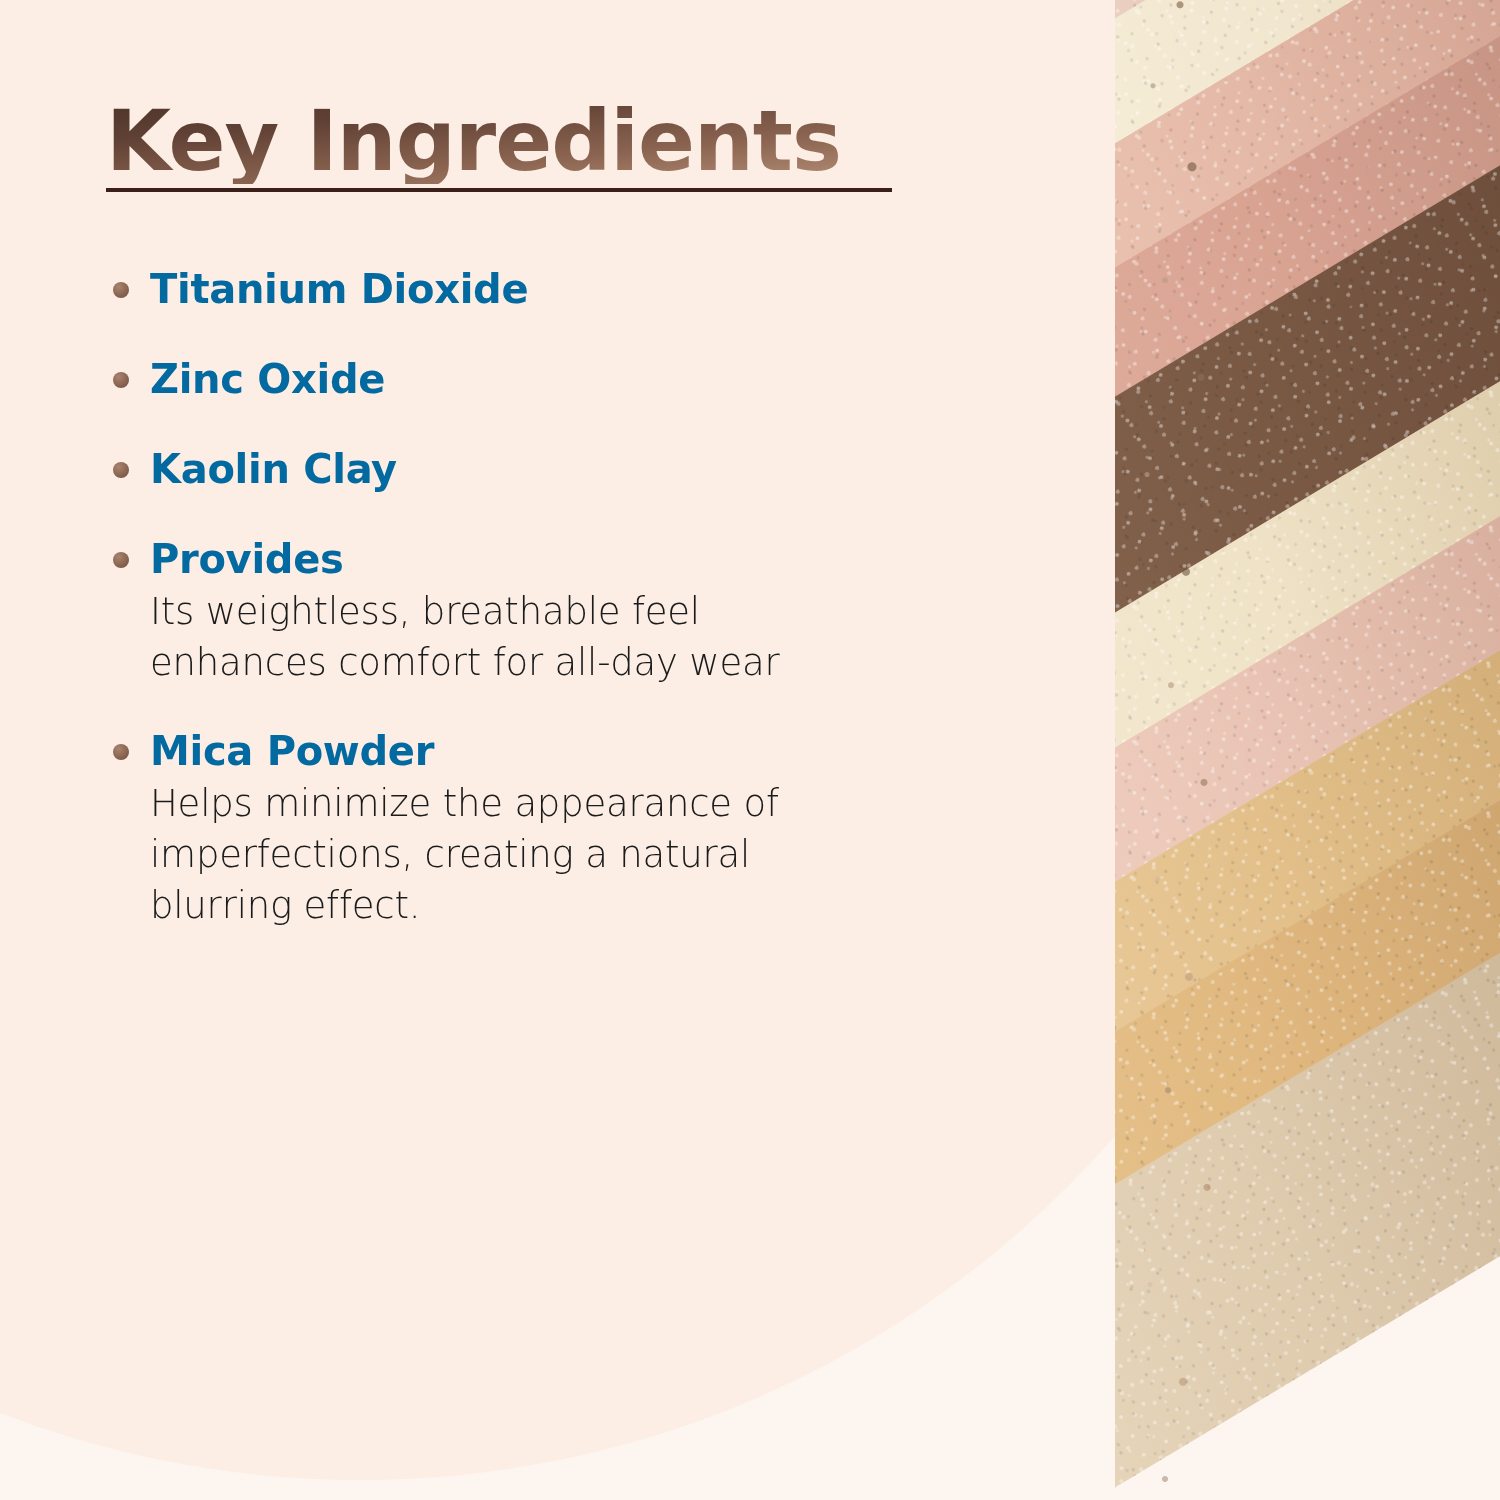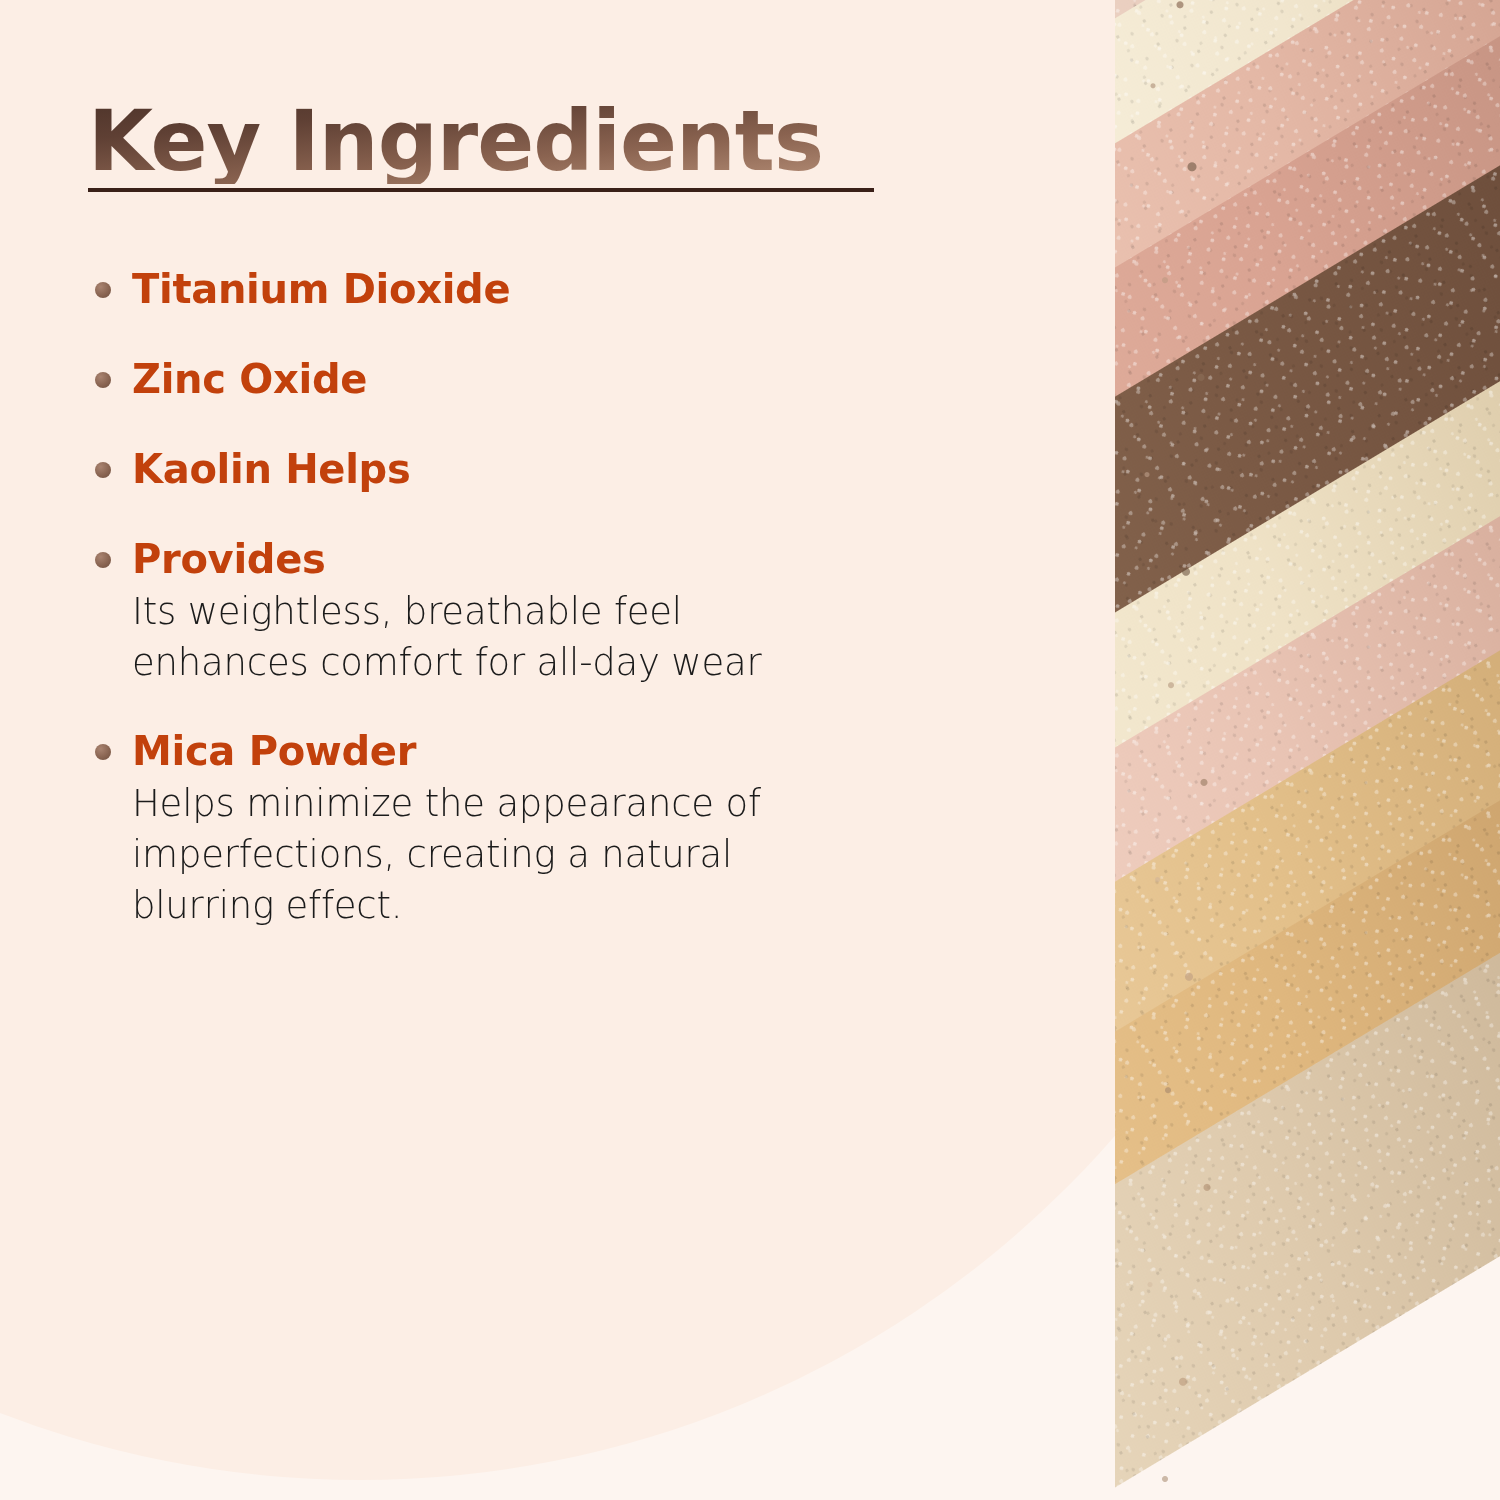--- a/index.html
+++ b/index.html
@@ -77,21 +77,21 @@
     left: 0;
     top: 0;
     width: 150px;
     height: 100%;
     pointer-events: none;
   }
 
   
   .content {
     position: absolute;
-    left: 0;
+    left: 18px;
     top: 0;
     width: 1110px;
     height: 1112px;
   }
 
   .title-wrap {
     position: absolute;
     left: 88px;
     top: 98px;
     width: 820px;
@@ -138,21 +138,21 @@
     height: 16px;
     border-radius: 50%;
     background: radial-gradient(circle at 35% 30%, #A98370 0%, #8A6552 55%, #6E4E3E 100%);
   }
 
   .item-name {
     font-family: "DejaVu Sans", sans-serif;
     font-weight: 700;
     font-size: 40px;
     line-height: 54px;
-    color: #c2410c;
+    color: #0369a1;
     letter-spacing: -0.3px;
   }
   .item-desc {
     font-family: "DejaVu Sans", sans-serif;
     font-weight: 300;
     font-size: 37px;
     line-height: 51px;
     color: #1B1B1B;
     letter-spacing: -0.2px;
     white-space: pre-line;
@@ -225,21 +225,21 @@
         <div class="item-name">Titanium Dioxide</div>
       </div>
 
       <div class="item">
         <span class="bullet"></span>
         <div class="item-name">Zinc Oxide</div>
       </div>
 
       <div class="item">
         <span class="bullet"></span>
-        <div class="item-name">Kaolin Helps</div>
+        <div class="item-name">Kaolin Clay</div>
       </div>
 
       <div class="item">
         <span class="bullet"></span>
         <div class="item-name">Provides</div>
         <div class="item-desc">Its weightless, breathable feel
 enhances comfort for all-day wear</div>
       </div>
 
       <div class="item">

